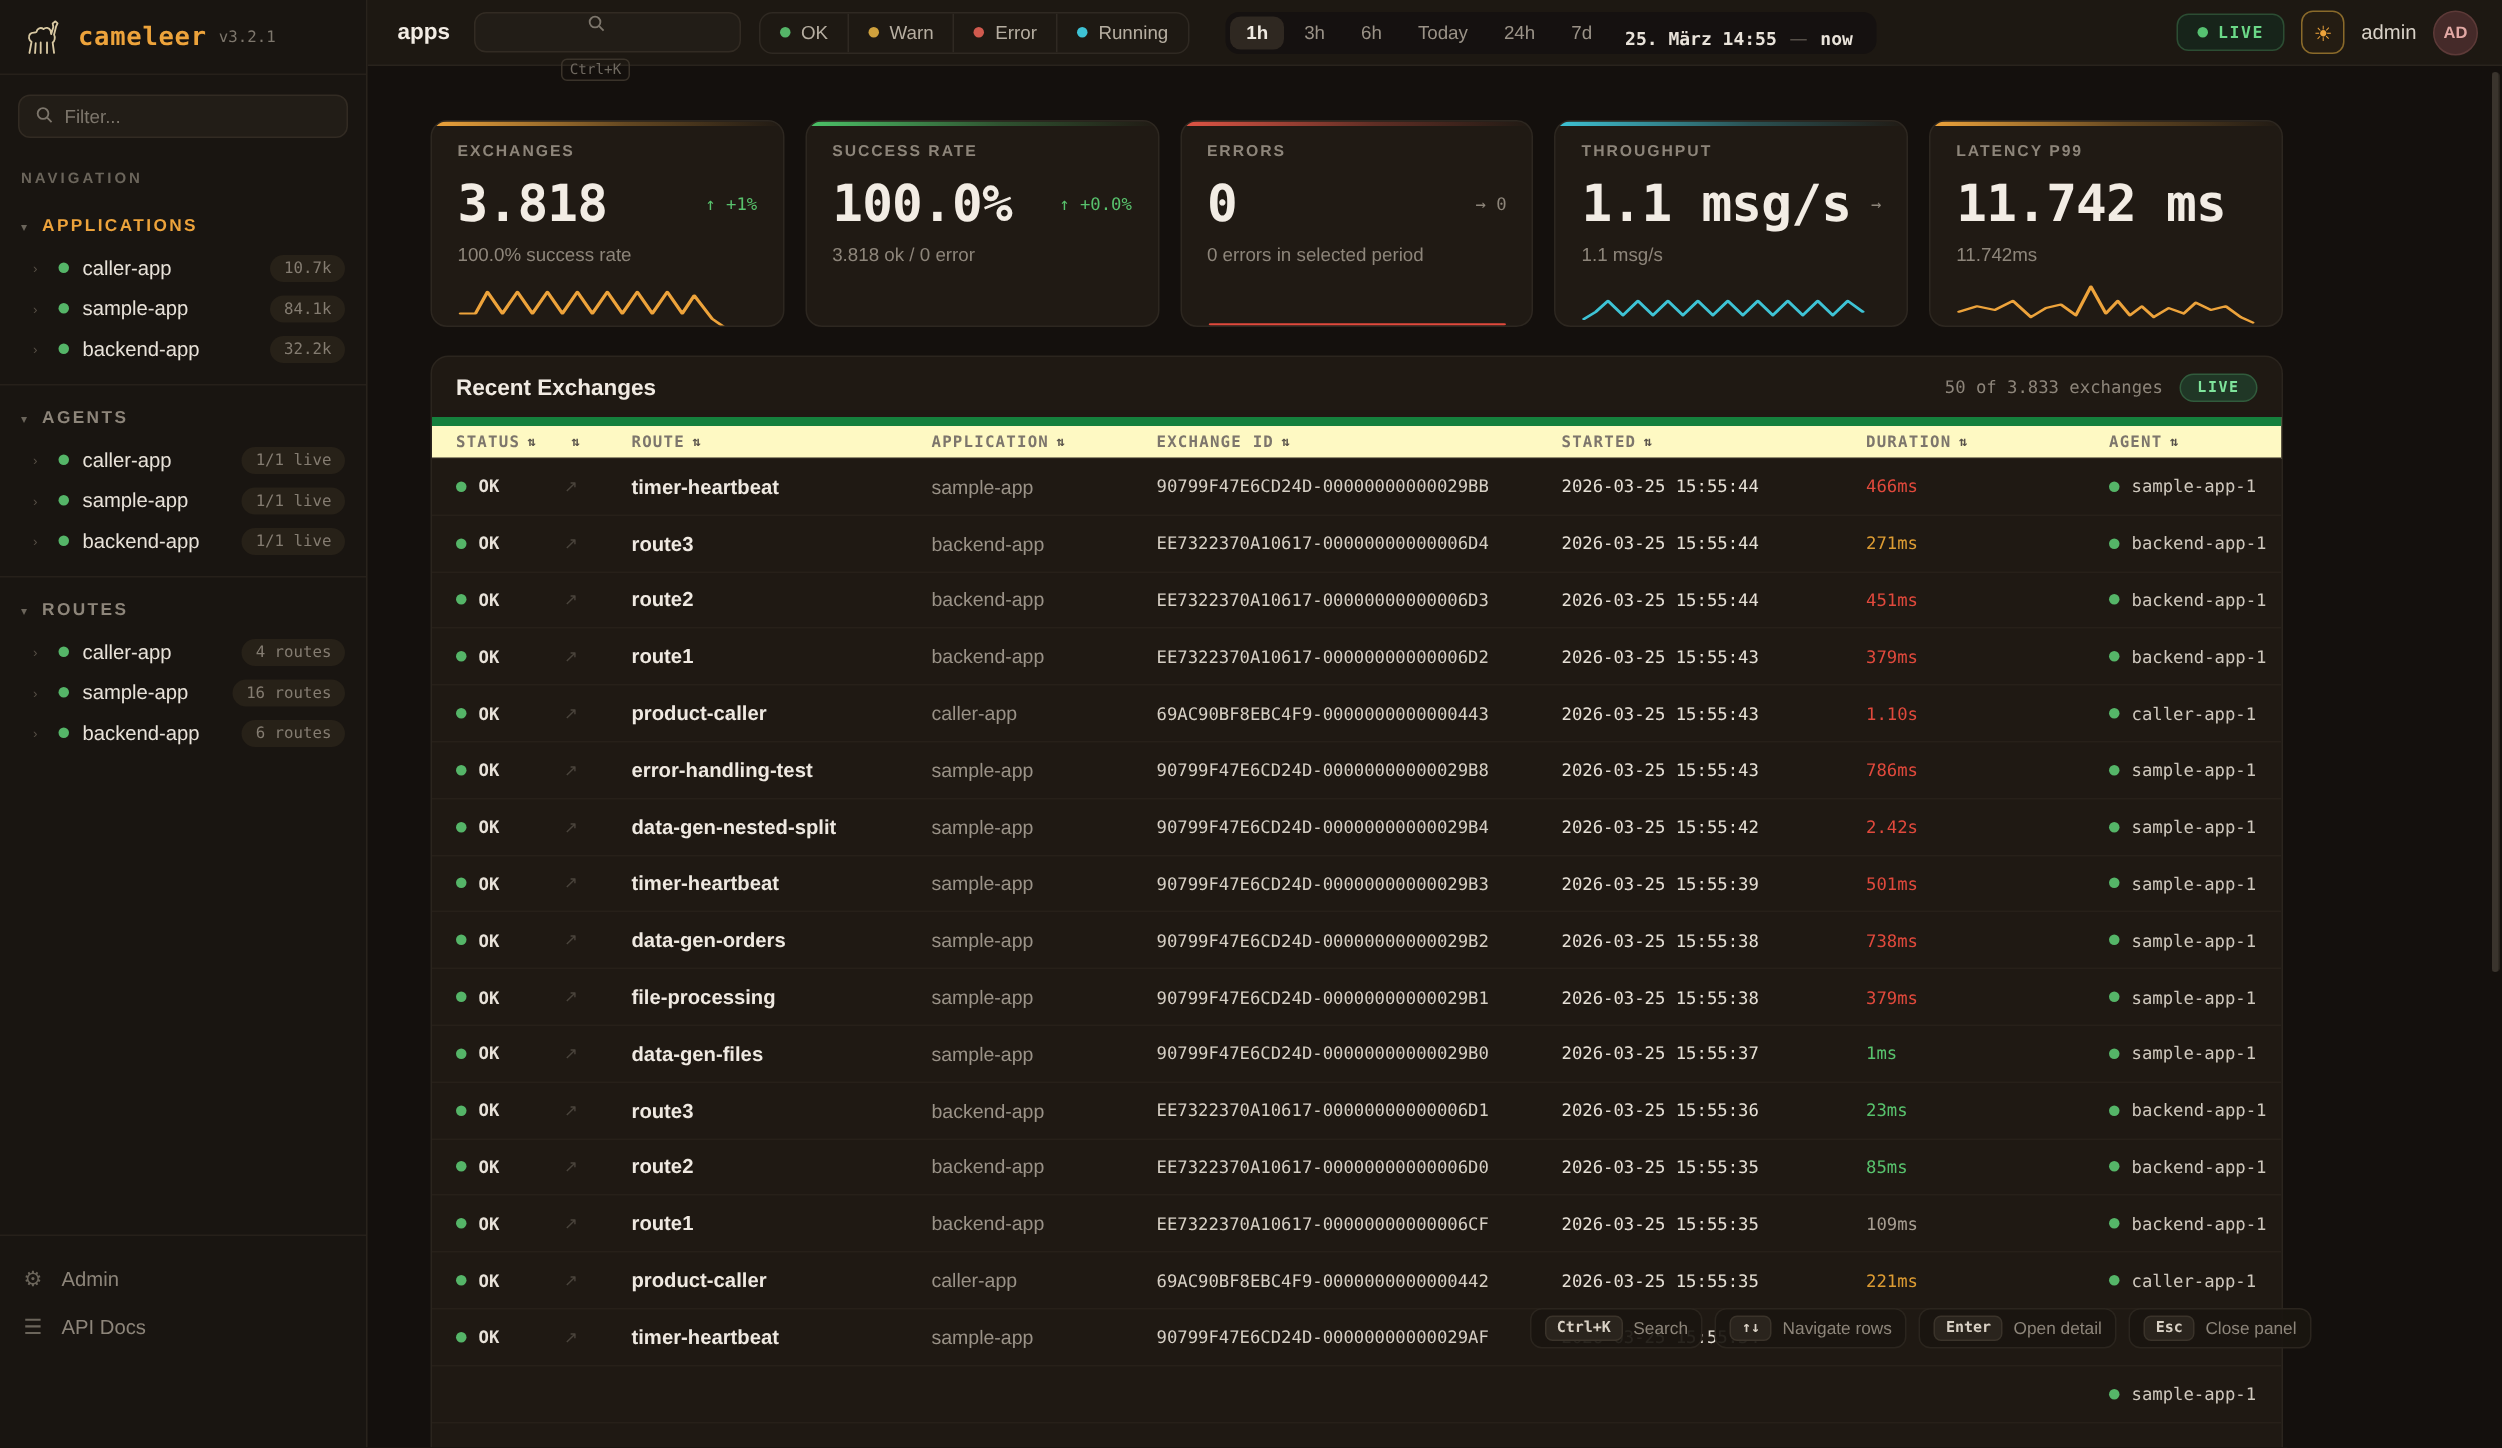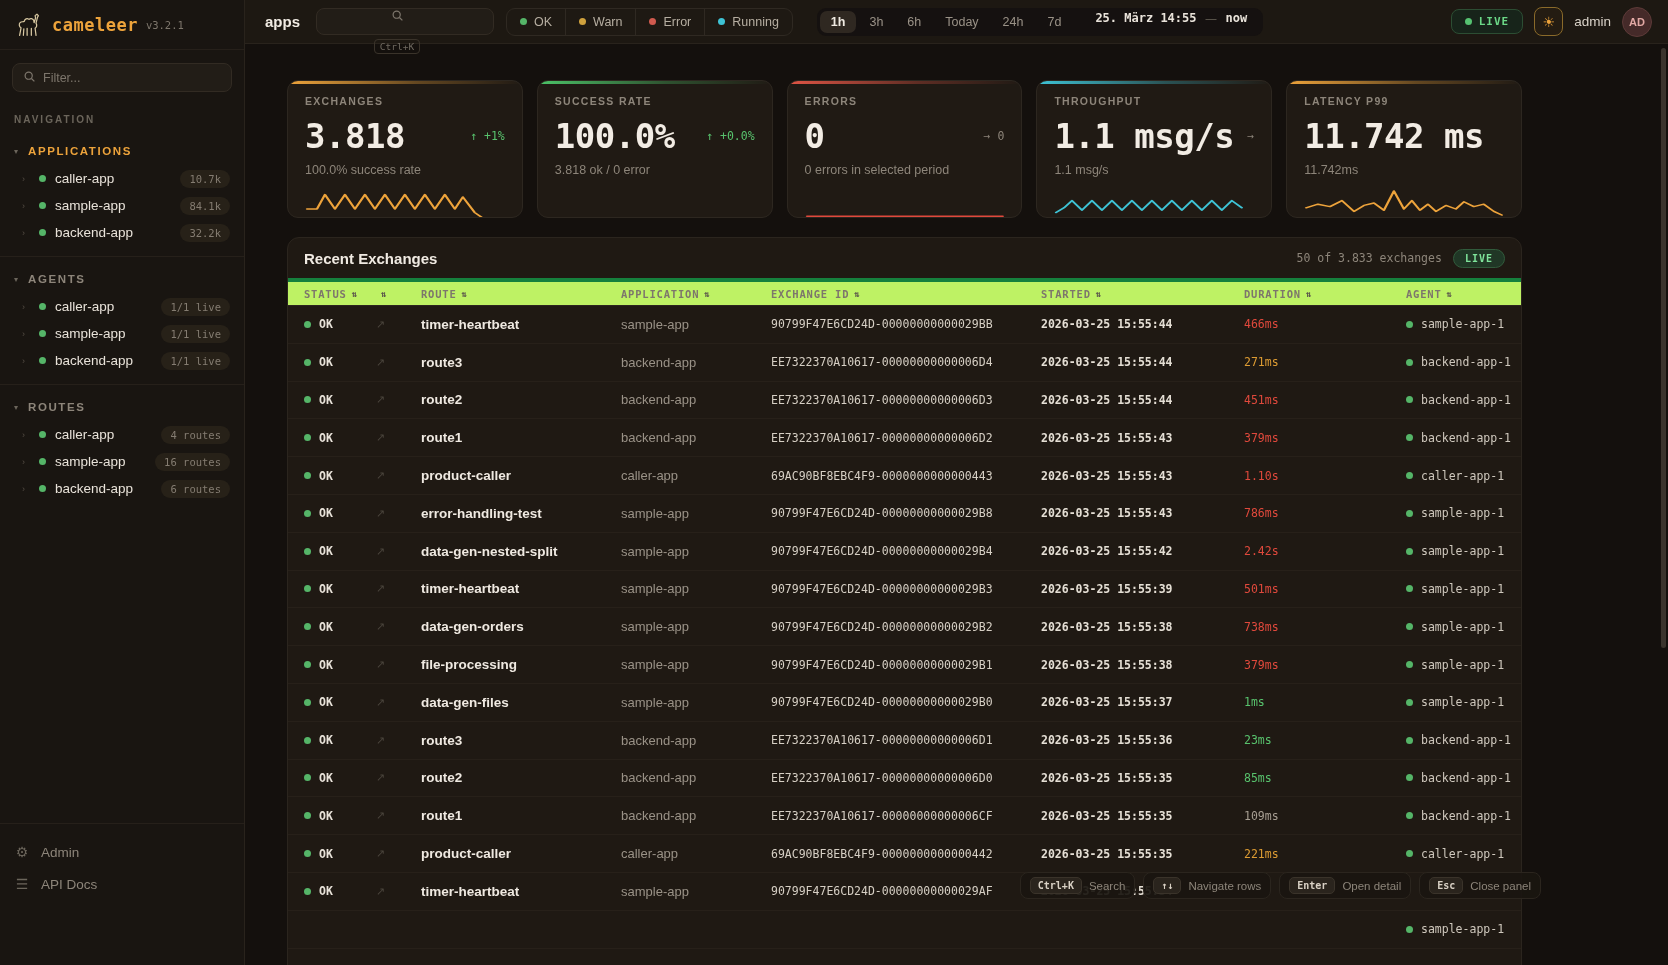--- a/index.html
+++ b/index.html
@@ -59,22 +59,22 @@
   .searchbox .ph { color:#7d766c; font-size:12.5px; white-space:nowrap; flex:1; overflow:hidden; }
   .kbd-sm { font-family:"DejaVu Sans Mono",monospace; font-size:9.5px; color:#6f6960;
     border:1px solid #3a332a; border-radius:4px; padding:1px 5px; white-space:nowrap; }
   .filters { display:flex; border:1px solid #2f2922; border-radius:9px; background:#1e1913;
     overflow:hidden; }
   .filt-seg { display:flex; align-items:center; gap:7px; padding:6px 13px; cursor:pointer;
     border-right:1px solid #2f2922; }
   .filt-seg:last-child { border-right:none; }
   .filt-seg .fdot { width:7px; height:7px; border-radius:50%; }
   .filt-seg .flabel { font-size:12.5px; color:#b6aea1; }
-  .ranges { display:flex; align-items:flex-start; background:#151110; border-radius:9px;
-    padding:3px; gap:14px; margin-left:12px; }
+  .ranges { display:flex; align-items:flex-end; background:#151110; border-radius:9px;
+    padding:3px; gap:2px; margin-left:12px; }
   .range-btn { font-size:12.5px; color:#9a9287; padding:4px 11px; border-radius:7px; cursor:pointer; }
   .range-btn.active { background:#2f2821; color:#f0eae2; font-weight:bold; }
   .range-date { display:flex; align-items:center; gap:9px; padding:0 13px 0 9px; }
   .rd-main { font-family:"DejaVu Sans Mono",monospace; font-weight:bold; font-size:12px; color:#e9e3da; white-space:nowrap; }
   .rd-sep { color:#6b655b; font-size:11px; }
   .top-right { margin-left:auto; display:flex; align-items:center; gap:11px; padding-right:6px; }
   .live-badge { display:flex; align-items:center; gap:7px; background:#17241a;
     border:1px solid #2c4d33; border-radius:8px; padding:5px 13px; cursor:pointer; }
   .live-badge .ldot { width:7px; height:7px; border-radius:50%; background:#56c271; }
   .live-badge .ltext { font-family:"DejaVu Sans Mono",monospace; font-weight:bold;
@@ -108,34 +108,34 @@
   .panel { width:1235px; margin-top:19px; background:#1f1913; border:1px solid #2b251e;
     border-radius:12px; overflow:hidden; height:760px; }
   .panel-head { height:40px; display:flex; align-items:center; padding:0 16px; }
   .panel-title { font-size:15px; font-weight:bold; color:#f0eae2; }
   .panel-meta { margin-left:auto; display:flex; align-items:center; gap:11px; }
   .count-text { font-family:"DejaVu Sans Mono",monospace; font-size:11.5px; color:#8d857a; }
   .live-pill { background:#203726; border:1px solid #315b3c; border-radius:10px;
     padding:3px 11px; font-family:"DejaVu Sans Mono",monospace; font-weight:bold;
     font-size:10px; letter-spacing:1px; color:#7fe49b; }
   .t-grid { display:grid; grid-template-columns:88px 45px 200px 150px 270px 203px 162px 117px; align-items:center; }
-  .t-head { height:28px; background:#bef264; border-top:4px solid #15803d;
+  .t-head { height:28px; background:#fef9c3; border-top:6px solid #15803d;
     border-bottom:1px solid #2b251e; }
   .t-hcell { font-family:"DejaVu Sans Mono",monospace; font-size:10.5px; font-weight:bold;
     letter-spacing:.8px; color:#7d766c; display:flex; align-items:center; gap:5px; cursor:pointer; }
   .t-hcell:first-child { padding-left:16px; }
   .sort-glyph { font-size:9px; color:#58524a; }
   .t-row { height:37.8px; border-bottom:1px solid #272019; cursor:pointer; }
   .c-status { display:flex; align-items:center; gap:8px; padding-left:16px;
     font-family:"DejaVu Sans Mono",monospace; font-weight:bold; font-size:11.5px; color:#e8e2d9; }
   .c-open { color:#4a443c; font-size:11px; }
   .c-route { font-size:13.5px; font-weight:bold; color:#efe9e1; }
   .c-app { font-size:13px; color:#9a9287; }
   .c-id { font-family:"DejaVu Sans Mono",monospace; font-size:11.5px; color:#d6cfc4; }
-  .c-start { font-family:"DejaVu Sans Mono",monospace; font-weight:bold; font-size:11.5px; color:#e5dfd5; }
+  .c-start { font-family:"DejaVu Sans Mono",monospace; font-weight:normal; font-size:11.5px; color:#e5dfd5; }
   .c-dur { font-family:"DejaVu Sans Mono",monospace; font-size:11.5px; }
   .c-dur.red { color:#e0493c; } .c-dur.amber { color:#dd9c33; }
   .c-dur.green { color:#58c26d; } .c-dur.neutral { color:#a79e92; }
   .c-agent { display:flex; align-items:center; gap:8px;
     font-family:"DejaVu Sans Mono",monospace; font-size:11.5px; color:#cfc8bd; }
   .c-agent .dot, .c-status .dot { width:7px; height:7px; }
 
   
   .hints { position:fixed; right:127px; bottom:66px; display:flex; gap:8px; z-index:10; }
   .hint-group { display:flex; align-items:center; gap:7px; background:rgba(26,21,16,.93);

